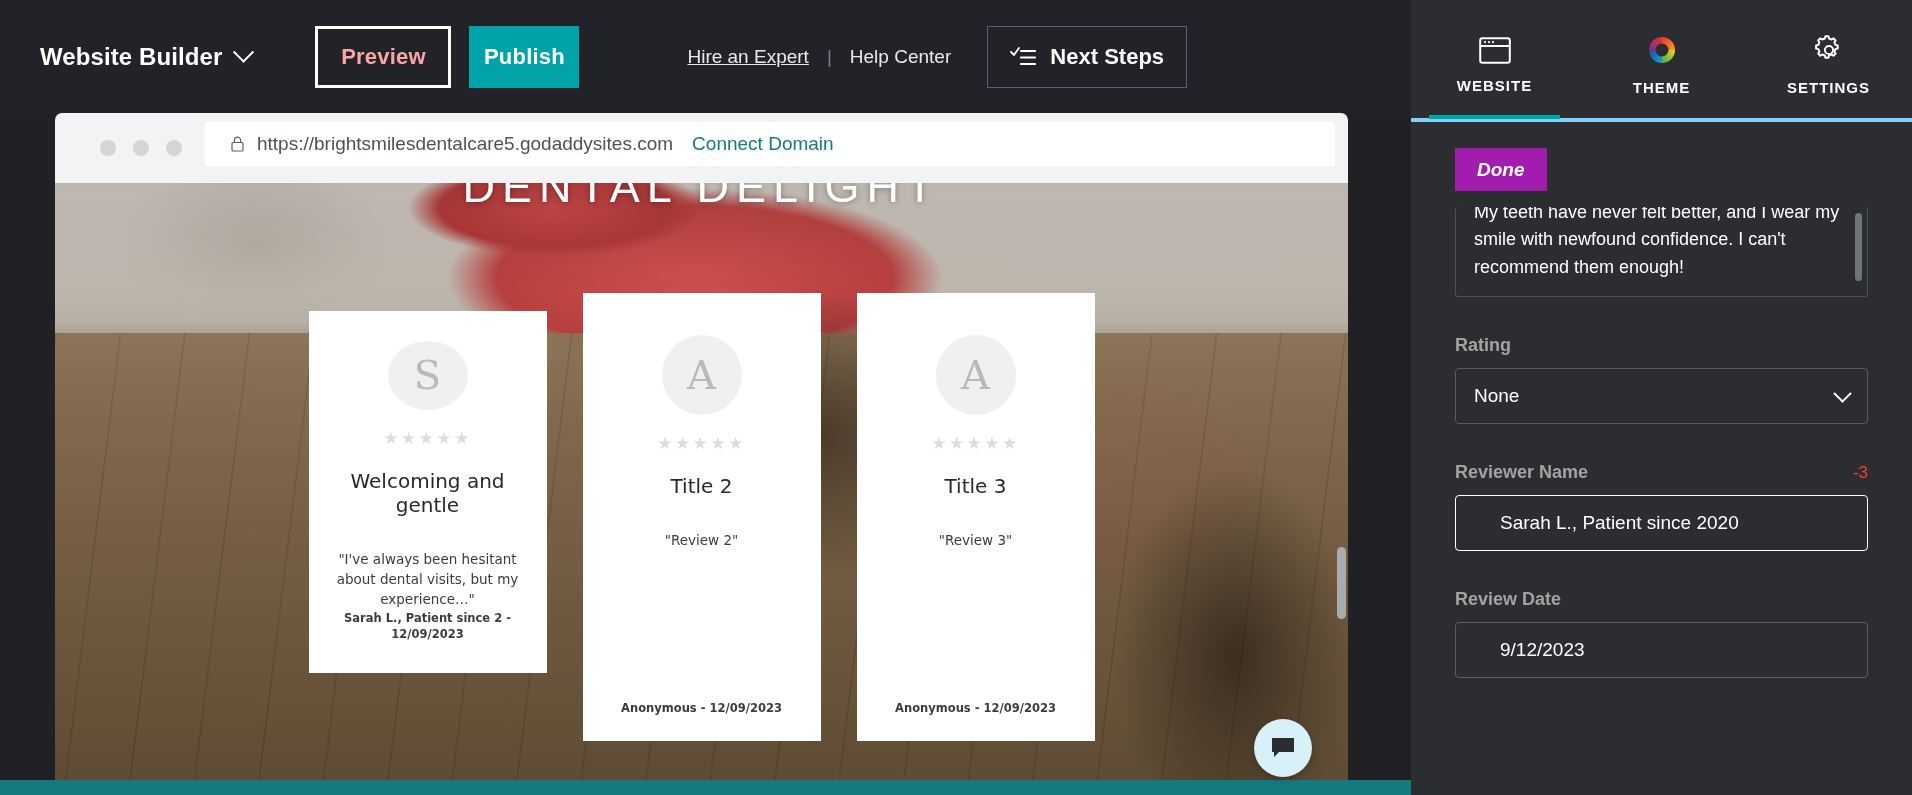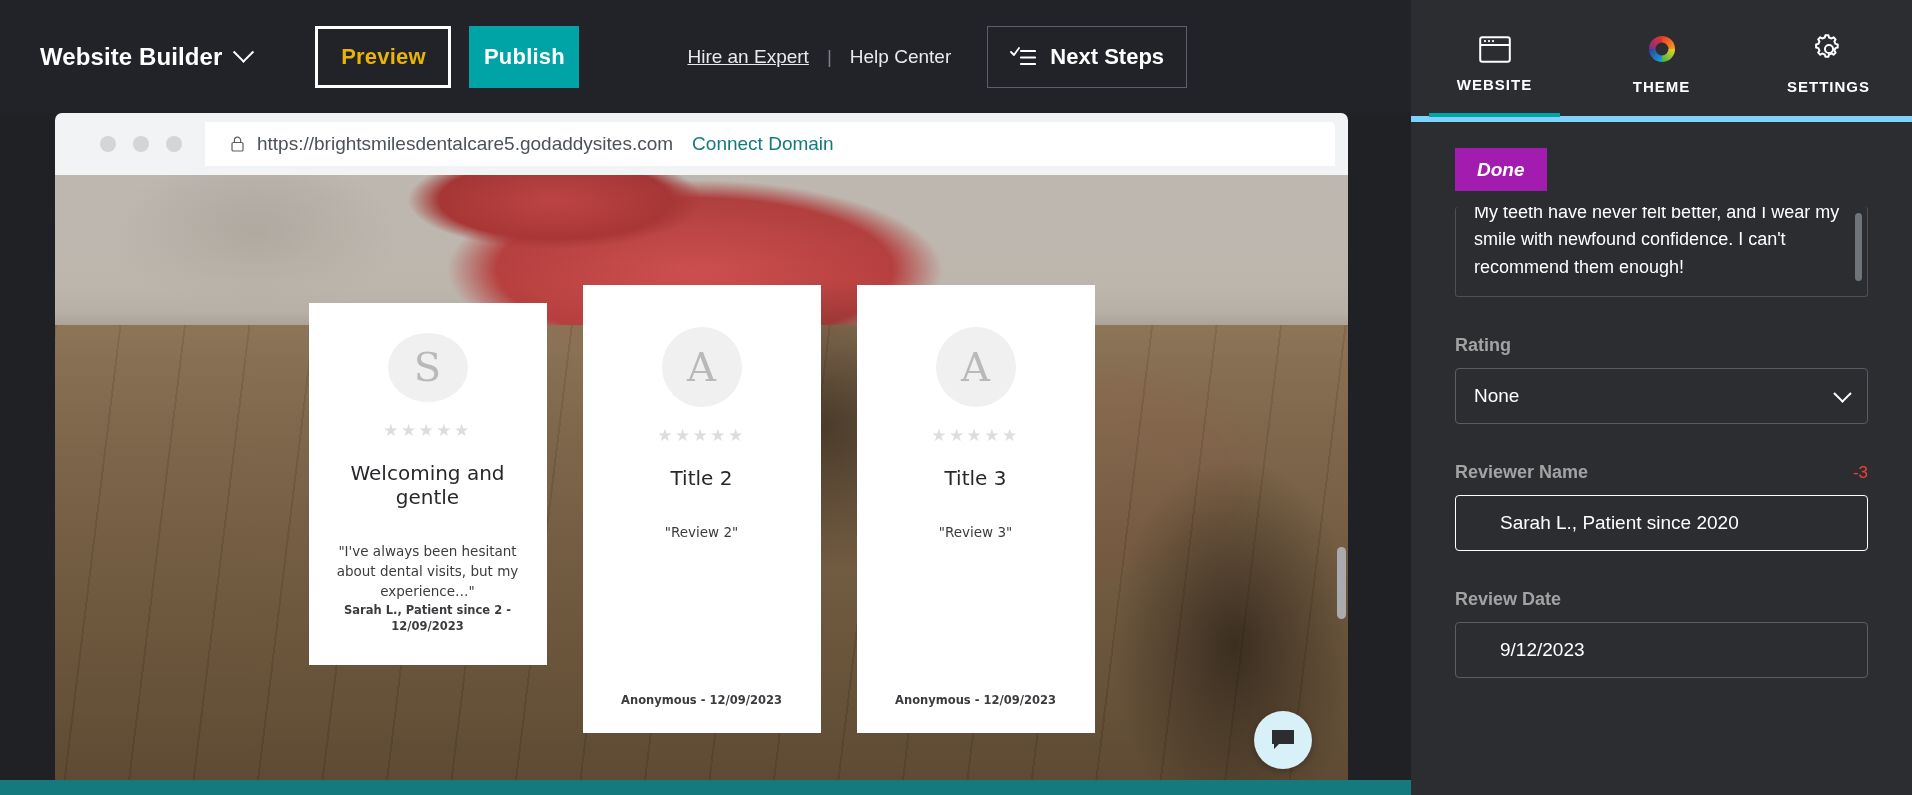--- a/index.html
+++ b/index.html
@@ -37,21 +37,21 @@
     border-right: 2.4px solid #fff; border-bottom: 2.4px solid #fff;
     transform: rotate(45deg) translate(-3px,-3px);
   }
   .tb-btn {
     height: 62px; display: flex; align-items: center; justify-content: center;
     font-size: 22px; font-weight: 700; letter-spacing: .2px;
     cursor: pointer; user-select: none;
   }
   .btn-preview {
     margin-left: 64px;
-    width: 136px; border: 3px solid #ffffff; color: #eab308; background: transparent;
+    width: 136px; border: 3px solid #ffffff; color: #fca5a5; background: transparent;
   }
   .btn-publish {
     margin-left: 18px;
     width: 110px; background: #00a4a6; color: #ffffff; border: none;
   }
   .tb-links {
     margin-left: 108px;
     display: flex; align-items: center; gap: 18px;
     font-size: 19px; color: #e9eaec;
   }
@@ -66,21 +66,21 @@
     font-size: 22px; font-weight: 700; cursor: pointer;
   }
   .icon-checklist { width: 26px; height: 22px; display:block; }
 
   
   .canvas-wrap {
     position: absolute; left: 55px; top: 113px;
     width: 1293px; height: 682px;
   }
   .browser-chrome {
-    height: 62px; background: #f2f3f5;
+    height: 70px; background: #f2f3f5;
     border-top-left-radius: 7px; border-top-right-radius: 7px;
     display: flex; align-items: center; padding-left: 45px;
     position: relative;
   }
   .dots { display: flex; gap: 17px; }
   .dot { width: 16px; height: 16px; border-radius: 50%; background: #d4d5d7; }
   .urlbar {
     position: absolute; left: 150px; top: 9px;
     width: 1130px; height: 44px;
     background: #ffffff;
@@ -190,21 +190,21 @@
   }
 
   
   .panel {
     width: 501px; height: 795px; flex: 0 0 501px;
     background: #2b2d31;
     position: relative;
   }
   .panel-tabs {
     display: flex; height: 122px;
-    border-bottom: 6px solid #7dd3fc;
+    border-bottom: 4px solid #7dd3fc;
   }
   .panel-tab {
     flex: 1; display: flex; flex-direction: column;
     align-items: center; justify-content: center; gap: 13px;
     color: #ffffff; cursor: pointer; position: relative;
     padding-top: 12px;
   }
   .panel-tab .tab-label { font-size: 15px; font-weight: 700; letter-spacing: 1px; }
   .panel-tab.active::after {
     content: ""; position: absolute; left: 18px; right: 18px; bottom: -1px;
@@ -307,20 +307,21 @@
           <svg class="lock" viewBox="0 0 13 16">
             <rect x="1" y="6.5" width="11" height="8.5" rx="1.3" fill="none" stroke="#5a6065" stroke-width="1.2"></rect>
             <path d="M3.4 6.5 V4.3 a3.1 3.1 0 0 1 6.2 0 V6.5" fill="none" stroke="#5a6065" stroke-width="1.2"></path>
           </svg>
           <span>https://brightsmilesdentalcare5.godaddysites.com</span>
           <span class="connect-domain">Connect Domain</span>
         </div>
       </div>
 
       <div class="site">
+        <div class="site-heading">DENTAL DELIGHT</div>
 
         <div class="cards">
 
           <div class="card c1">
             <div class="avatar">S</div>
             <div class="stars">★★★★★</div>
             <div class="card-title">Welcoming and gentle</div>
             <div class="card-quote">"I've always been hesitant about dental visits, but my experience…"</div>
             <div class="card-author">Sarah L., Patient since 2 - 12/09/2023</div>
           </div>

